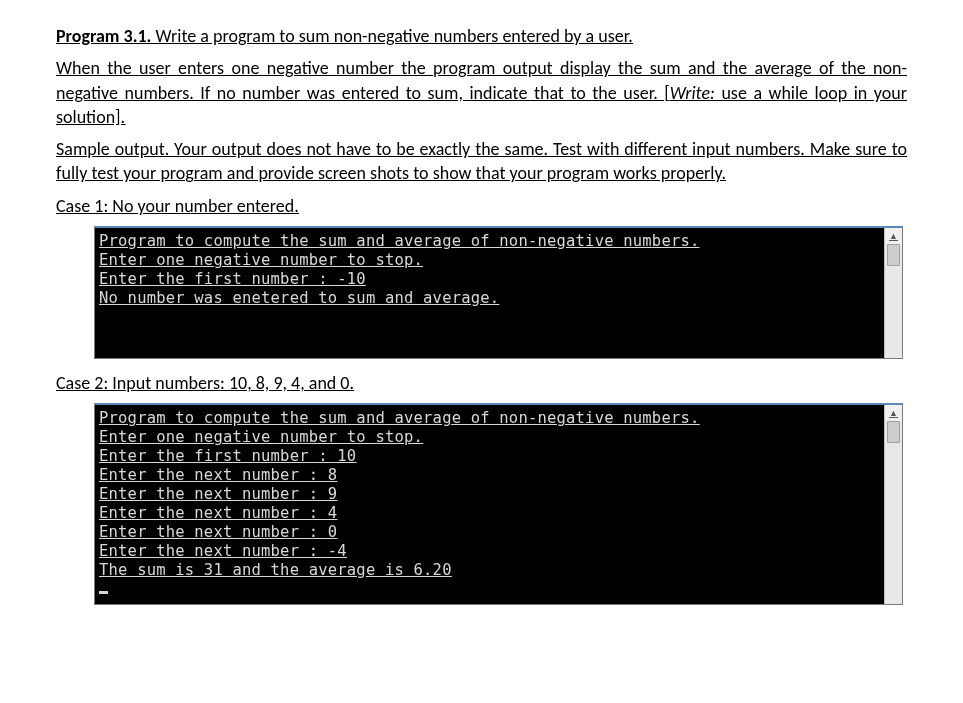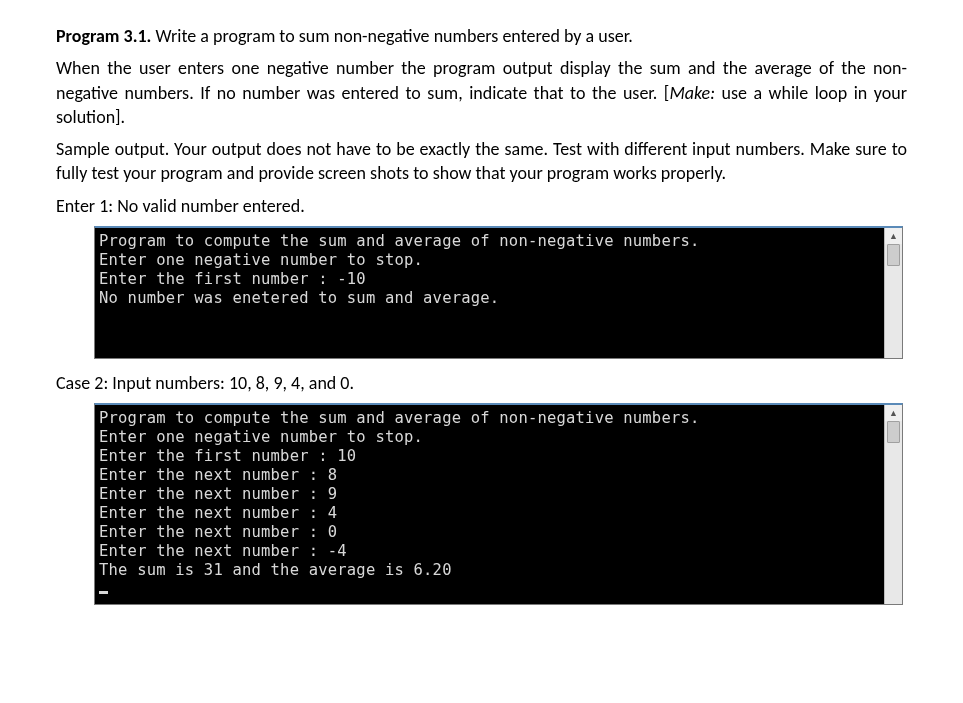--- a/index.html
+++ b/index.html
@@ -1,18 +1,19 @@
 <!DOCTYPE html>
 <html><head>
   <meta charset="utf-8">
   <style>
     * {
       margin: 0;
       padding: 0;
       box-sizing: border-box;
+      text-decoration: underline;
     }
     body {
       font-family: Calibri, 'Segoe UI', Arial, sans-serif;
       background: #ffffff;
       padding: 24px 56px;
       width: 963px;
       color: #000;
       font-size: 18px;
       line-height: 1.35;
     }
@@ -97,26 +98,26 @@
     }
   </style>
 </head>
 <body>
 
 <div class="heading">
   <span class="heading-strong">Program 3.1.</span><span> Write a program to sum non-negative numbers entered by a user.</span>
 </div>
 
 <div class="para">
-  <span>When the user enters one negative number the program output display the sum and the average of the non-negative numbers. If no number was entered to sum, indicate that to the user. [</span><span class="hint-italic">Make:</span><span> use a while loop in your solution].</span>
+  <span>When the user enters one negative number the program output display the sum and the average of the non-negative numbers. If no number was entered to sum, indicate that to the user. [</span><span class="hint-italic">Write:</span><span> use a while loop in your solution].</span>
 </div>
 
 <div class="para">Sample output. Your output does not have to be exactly the same. Test with different input numbers. Make sure to fully test your program and provide screen shots to show that your program works properly.</div>
 
-<div class="case-label">Enter 1: No valid number entered.</div>
+<div class="case-label">Case 1: No your number entered.</div>
 
 <div class="console-wrap">
   <div class="console">Program to compute the sum and average of non-negative numbers.
 Enter one negative number to stop.
 Enter the first number : -10
 No number was enetered to sum and average.</div>
   <div class="scrollbar">
     <div class="sb-arrow">▲</div>
     <div class="sb-track">
       <div class="sb-thumb"></div>

